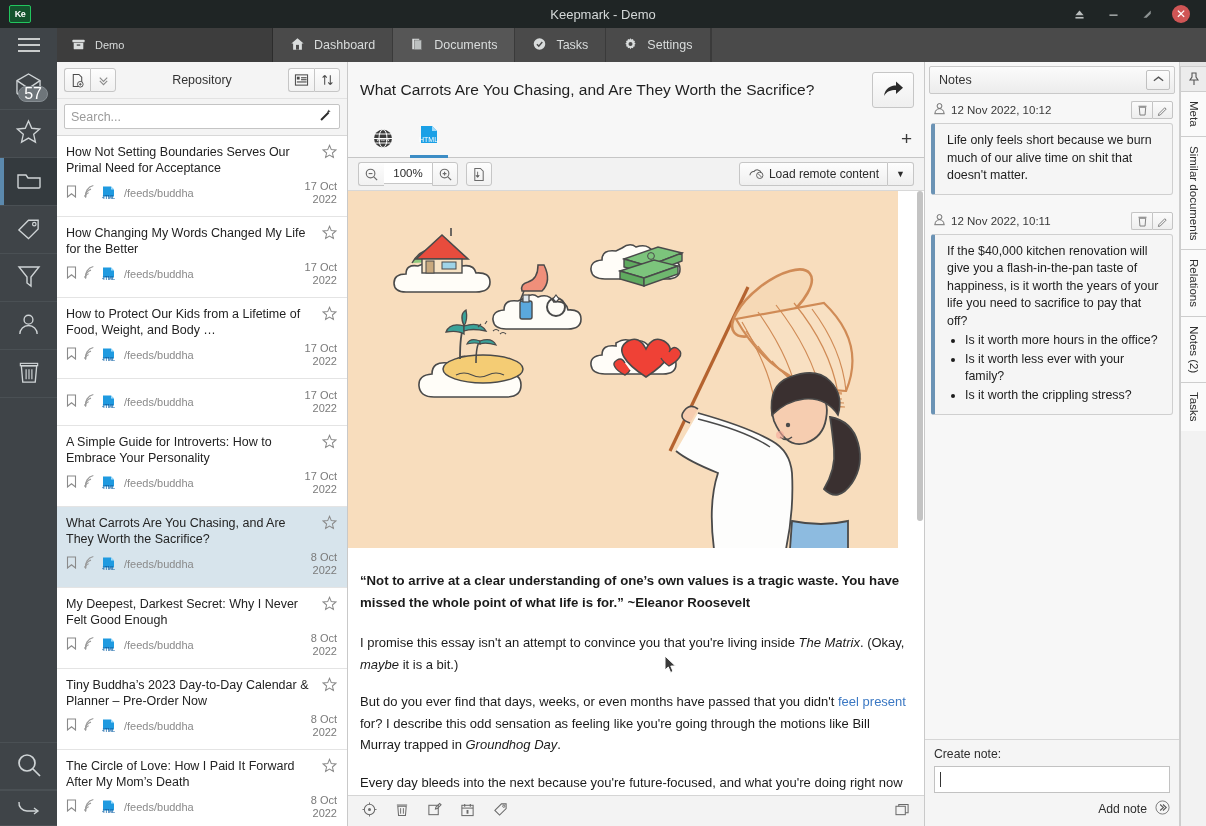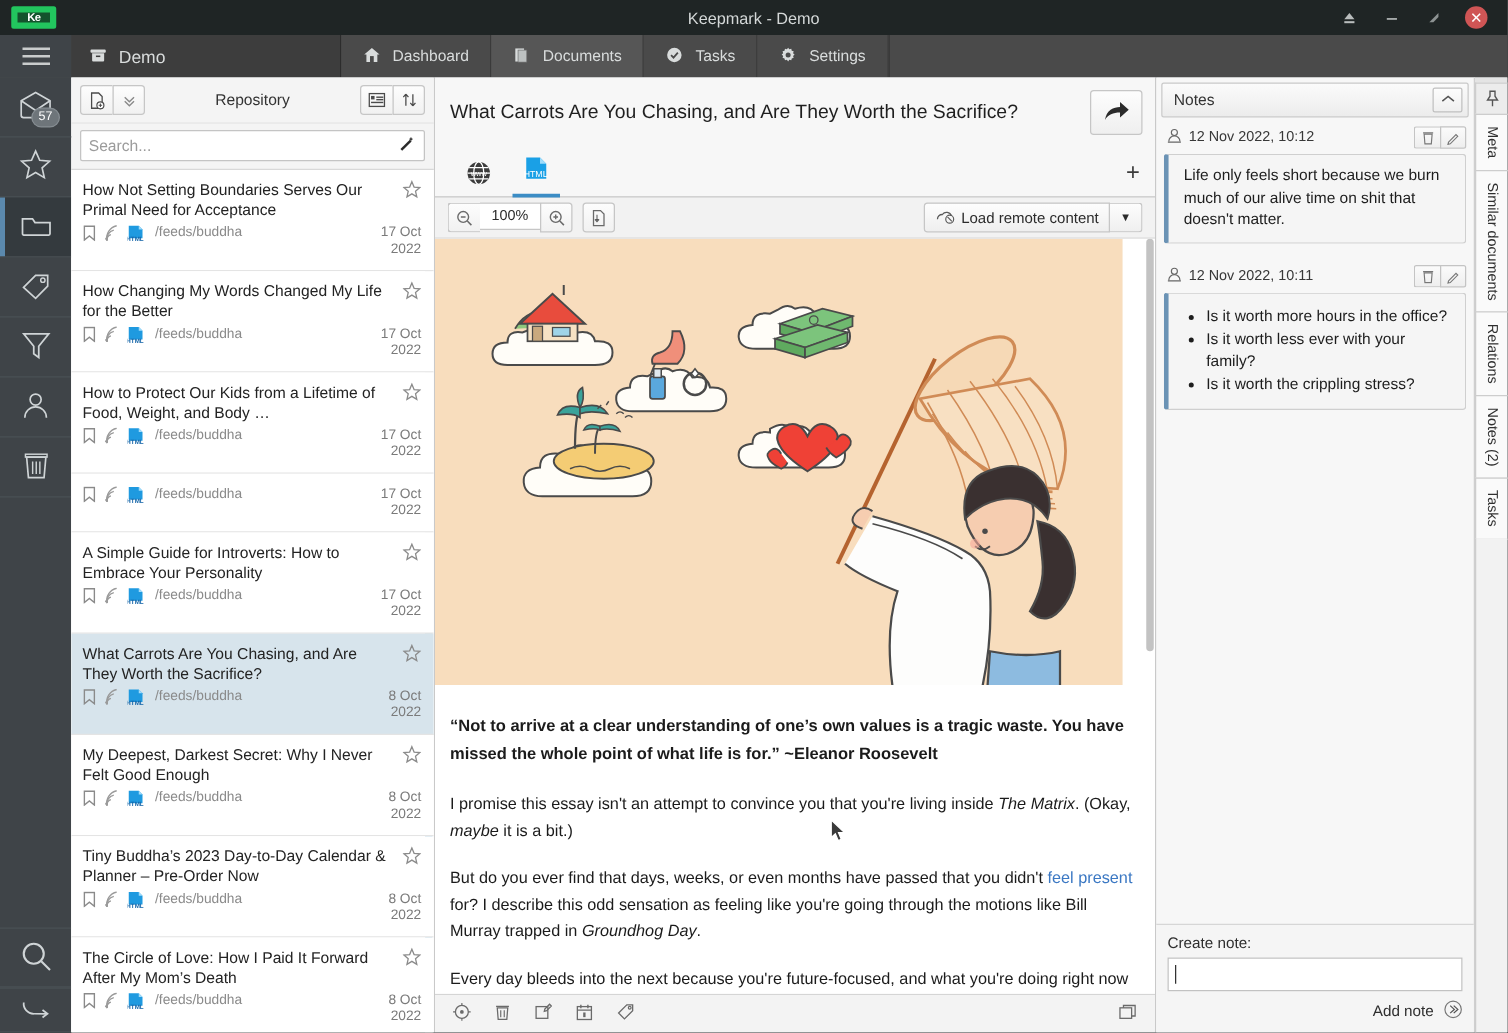--- a/index.html
+++ b/index.html
@@ -12,22 +12,22 @@
     -webkit-font-smoothing: antialiased;
   }
   .app { position:relative; width:1206px; height:826px; display:flex; flex-direction:column; }
 
   
   .titlebar {
     height:28px; background:#1f2525; display:flex; align-items:center;
     position:relative; flex:0 0 28px;
   }
   .titlebar .appicon {
-    width:36px;height:18px;margin-left:9px;background:#14532d;
-    border:5px solid #22c55e; border-radius:2px;
+    width:22px;height:18px;margin-left:9px;background:#14532d;
+    border:1px solid #22c55e; border-radius:2px;
     display:flex;align-items:center;justify-content:center;
     font-size:9px;font-weight:bold;color:#fff;letter-spacing:-0.5px;
   }
   .titlebar .title {
     position:absolute;left:0;right:0;text-align:center;
     color:#d4d8d8;font-size:13px;pointer-events:none;
   }
   .win-btns { margin-left:auto; display:flex; align-items:center; gap:0px; padding-right:8px; position:relative; z-index:3;}
   .win-btns div { width:34px;height:28px;display:flex;align-items:center;justify-content:center;color:#b9bdbd;}
   .win-btns .close { color:#e8e8e8; }
@@ -36,21 +36,21 @@
   
   .tabbar { height:34px; background:#4a4a4a; display:flex; flex:0 0 34px; }
   .hamburger {
     width:57px;height:34px;display:flex;align-items:center;justify-content:center;
     background:#3f4448;
   }
   .hamburger .bars{width:22px;}
   .hamburger .bars i{display:block;height:2px;background:#c9cccc;margin:4px 0;}
   .repo-tab {
     width:216px; background:#3d3d3d; display:flex; align-items:center; gap:9px;
-    padding-left:14px; color:#d9dcdc; font-size:14px;
+    padding-left:14px; color:#d9dcdc; font-size:11px;
     border-right:1px solid #2c2c2c;
   }
   .mtab {
     display:flex;align-items:center;gap:9px;padding:0 17px;color:#d9dcdc;font-size:12.5px;
     border-right:1px solid #3a3a3a; background:#4a4a4a;
   }
   .mtab.active { background:#565656; }
   .tabfill { flex:1; background:#4a4a4a; border-left:1px solid #3a3a3a;}
 
   
@@ -63,21 +63,21 @@
   }
   .rail-item {
     height:48px; display:flex;align-items:center;justify-content:center;
     border-bottom:1px solid #4a5054; position:relative; color:#cfd4d6;
   }
   .rail-item.sel { background:#343a3e; }
   .rail-item.sel:before{content:"";position:absolute;left:0;top:0;bottom:0;width:4px;background:#5b89ad;}
   .rail-spacer { flex:1; border-bottom:none; }
   .badge {
     position:absolute; right:9px; bottom:7px; background:#6e757a; color:#fff;
-    border-radius:8px; font-size:10px; padding:0 5px; line-height:14px; border:1px solid #868d92;
+    border-radius:8px; font-size:16px; padding:0 5px; line-height:14px; border:1px solid #868d92;
   }
   .rail-bottom { border-top:1px solid #4a5054; }
 
   
   .listpane { width:291px; flex:0 0 291px; background:#fafafa; display:flex; flex-direction:column;
               border-right:1px solid #c9c9c9; }
   .list-toolbar {
     height:37px; display:flex; align-items:center; gap:0; padding:0 7px;
     background:#f4f4f4; border-bottom:1px solid #e2e2e2;
   }
@@ -105,21 +105,21 @@
   .doclist { flex:1; overflow:hidden; position:relative; background:#fff; }
   .docitem {
     padding:8px 10px 10px 9px; border-bottom:1px solid #e4e4e4; position:relative;
     display:flex; flex-direction:column; gap:2px; background:#fff;
   }
   .docitem.sel { background:#d7e4ec; }
   .docitem.sel:after{content:"";position:absolute;right:-3px;top:0;bottom:0;width:0;}
   .doctop { display:flex; align-items:flex-start; }
   .doctitle { font-size:12.5px; line-height:16px; color:#232323; flex:1; padding-right:8px; }
   .star { color:#8b8b8b; font-size:15px; line-height:15px; }
-  .docbottom { display:flex; align-items:flex-start; gap:6px; margin-top:2px;}
+  .docbottom { display:flex; align-items:center; gap:6px; margin-top:2px;}
   .docpath { color:#8a8a8a; font-size:11px; }
   .docdate { margin-left:auto; text-align:right; color:#7a7a7a; font-size:11px; line-height:13px; }
   .htmlico {
     width:16px;height:14px;position:relative;display:inline-block;
   }
   .listscroll{ position:absolute; right:1px; top:296px; width:6px; height:320px; background:#4a90b8; border-radius:3px;}
   .listtrack{ position:absolute; right:1px; top:0; bottom:0; width:6px; background:#e9e9e9;}
 
   
   .center { flex:1; min-width:0; display:flex; flex-direction:column; background:#f7f7f7;
@@ -954,21 +954,21 @@
                         <path d="M1.6 2.4 h8.8" stroke="#777" stroke-width="1"></path>
                       </svg>
                     </div>
                     <div>
                       <svg width="11" height="12" viewBox="0 0 12 13">
                         <path d="M2 10.5 L8.5 4 L10 5.5 L3.5 12 L1.5 12.5 Z" fill="none" stroke="#777" stroke-width="1"></path>
                       </svg>
                     </div>
                   </span>
                 </div>
-                <div class="note-card"><ul>
+                <div class="note-card"><span>If the $40,000 kitchen renovation will give you a flash-in-the-pan taste of happiness, is it worth the years of your life you need to sacrifice to pay that off?</span><ul>
                     <li>Is it worth more hours in the office?</li>
                     <li>Is it worth less ever with your family?</li>
                     <li>Is it worth the crippling stress?</li>
                   </ul></div>
               </div>
             </div>
         </div>
         <div class="create-wrap">
           <div class="create-label">Create note:</div>
           <div class="create-input">

